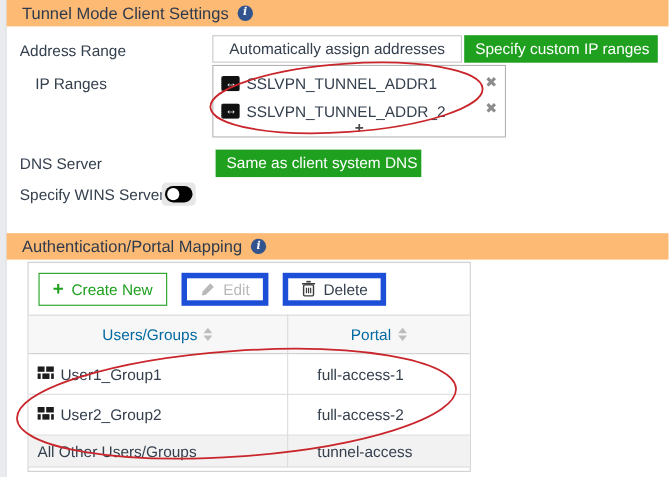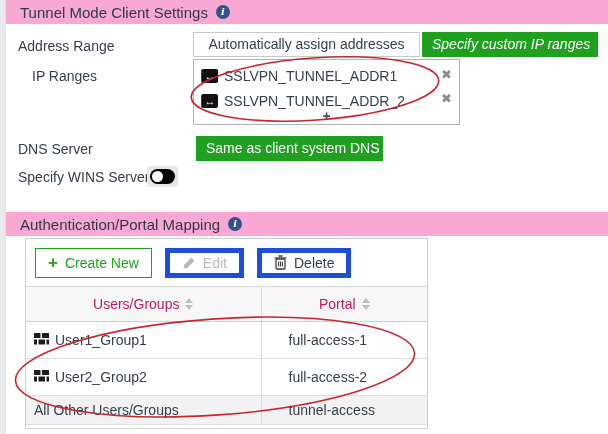--- a/index.html
+++ b/index.html
@@ -9,21 +9,21 @@
     color:#35404e;
   }
   .page {
     position:relative; width:608px; height:434px; overflow:hidden; background:#fff;
   }
   .left-strip {
     position:absolute; left:0; top:0; width:6px; height:434px; background:#e9ebee;
     border-right:1px solid #dfe1e4;
   }
   .section-band {
-    position:absolute; left:6px; right:0; height:24px; background:#f9a8d4;
+    position:absolute; left:6px; right:0; height:24px; background:#fdba74;
     display:flex; align-items:center; padding-left:14px; gap:8px;
   }
   .section-title { font-size:15px; color:#2e3a4c; }
   .info-icon {
     width:14px; height:14px; border-radius:50%; background:#32548e; color:#fff;
     font-family:"DejaVu Serif", serif; font-weight:bold; font-style:italic;
     font-size:10px; line-height:14px; text-align:center; display:inline-block;
   }
   .field-label { position:absolute; font-size:14px; color:#35404e; }
 
@@ -90,21 +90,21 @@
   }
   .tb-btn.create { border:1px solid #1fa01f; color:#1fa01f; }
   .tb-btn.create .plus { font-size:17px; font-weight:bold; color:#1fa01f; line-height:1; }
   .tb-btn.disabled { color:#b9b9b9; cursor:default; }
   .tb-btn svg { display:block; }
 
   
   .pm-table { width:100%; border-collapse:collapse; font-size:14px; }
   .pm-table th, .pm-table td { border:1px solid #ddd; border-left:none; border-right:none; }
   .pm-table th {
-    background:#f7f7f7; font-weight:normal; color:#be185d; height:35px;
+    background:#f7f7f7; font-weight:normal; color:#0369a1; height:35px;
     border-top:1px solid #d6d6d6; border-bottom:1px solid #cfcfcf; cursor:pointer;
   }
   .pm-table td { background:#fff; height:37px; padding-left:8px; }
   .pm-table .col-users { width:235px; border-right:1px solid #dcdcdc; }
   .pm-table tr.implicit td { background:#f2f2f2; height:29px; }
   .pm-table td.portal-cell { padding-left:27px; }
   .th-inner { display:flex; align-items:center; justify-content:center; gap:6px; }
   .sort-icon { display:inline-flex; flex-direction:column; gap:2px; }
   .sort-icon .up {
     width:0; height:0; border-left:4px solid transparent; border-right:4px solid transparent;
@@ -129,21 +129,21 @@
   <div class="left-strip"></div>
 
   <div class="section-band" style="top:0;">
     <span class="section-title">Tunnel Mode Client Settings</span>
     <span class="info-icon">i</span>
   </div>
 
   <span class="field-label" style="left:18px; top:38px;">Address Range</span>
   <div class="seg-group" style="left:193px; top:32px;">
     <button class="seg-btn" style="width:227px;">Automatically assign addresses</button>
-    <button class="seg-btn selected" style="width:176px;font-style:italic;">Specify custom IP ranges</button>
+    <button class="seg-btn selected" style="width:176px;">Specify custom IP ranges</button>
   </div>
 
   <span class="field-label" style="left:32px; top:68px;">IP Ranges</span>
   <div class="ip-box">
     <div class="ip-entry" style="margin-top:3px;">
       <span class="ip-range-icon">↔</span>
       <span>SSLVPN_TUNNEL_ADDR1</span>
       <span class="remove-x">✖</span>
     </div>
     <div class="ip-entry">

